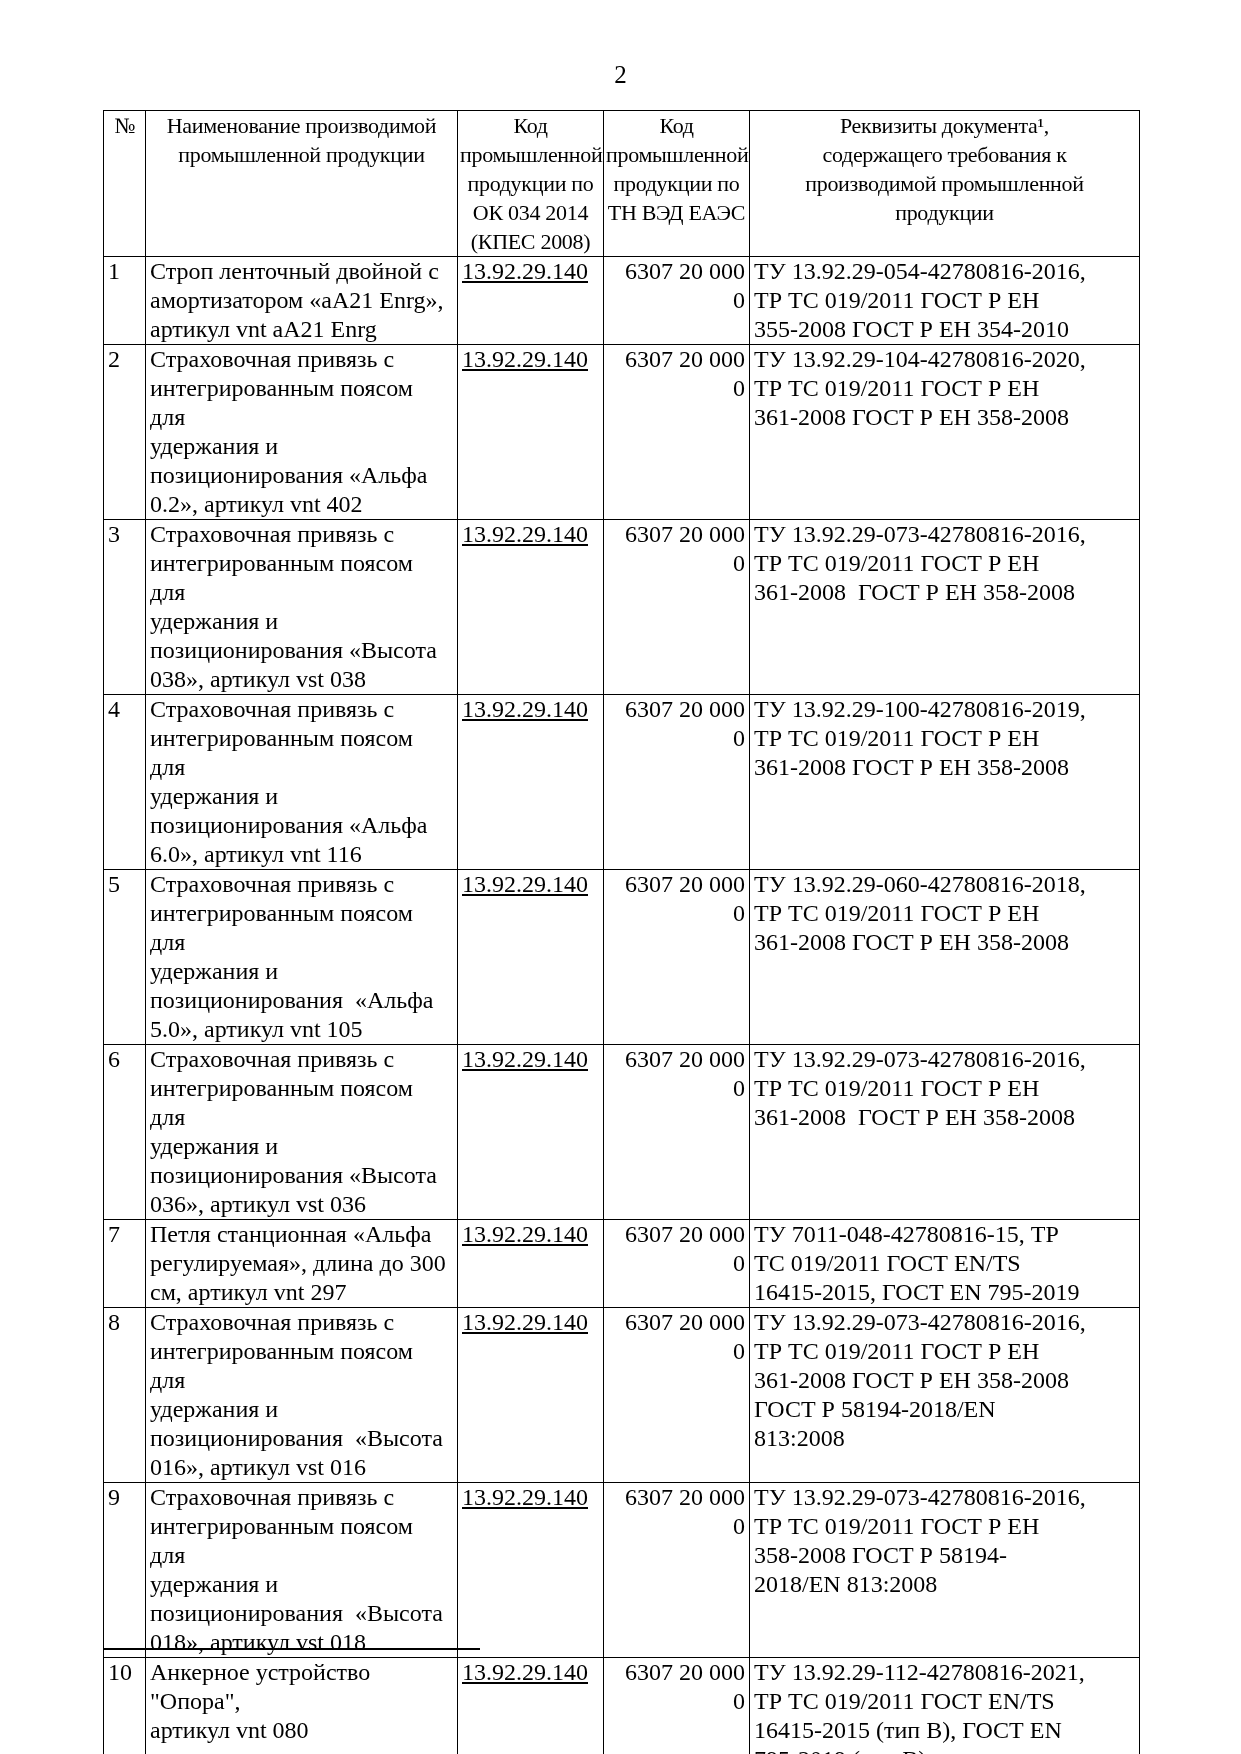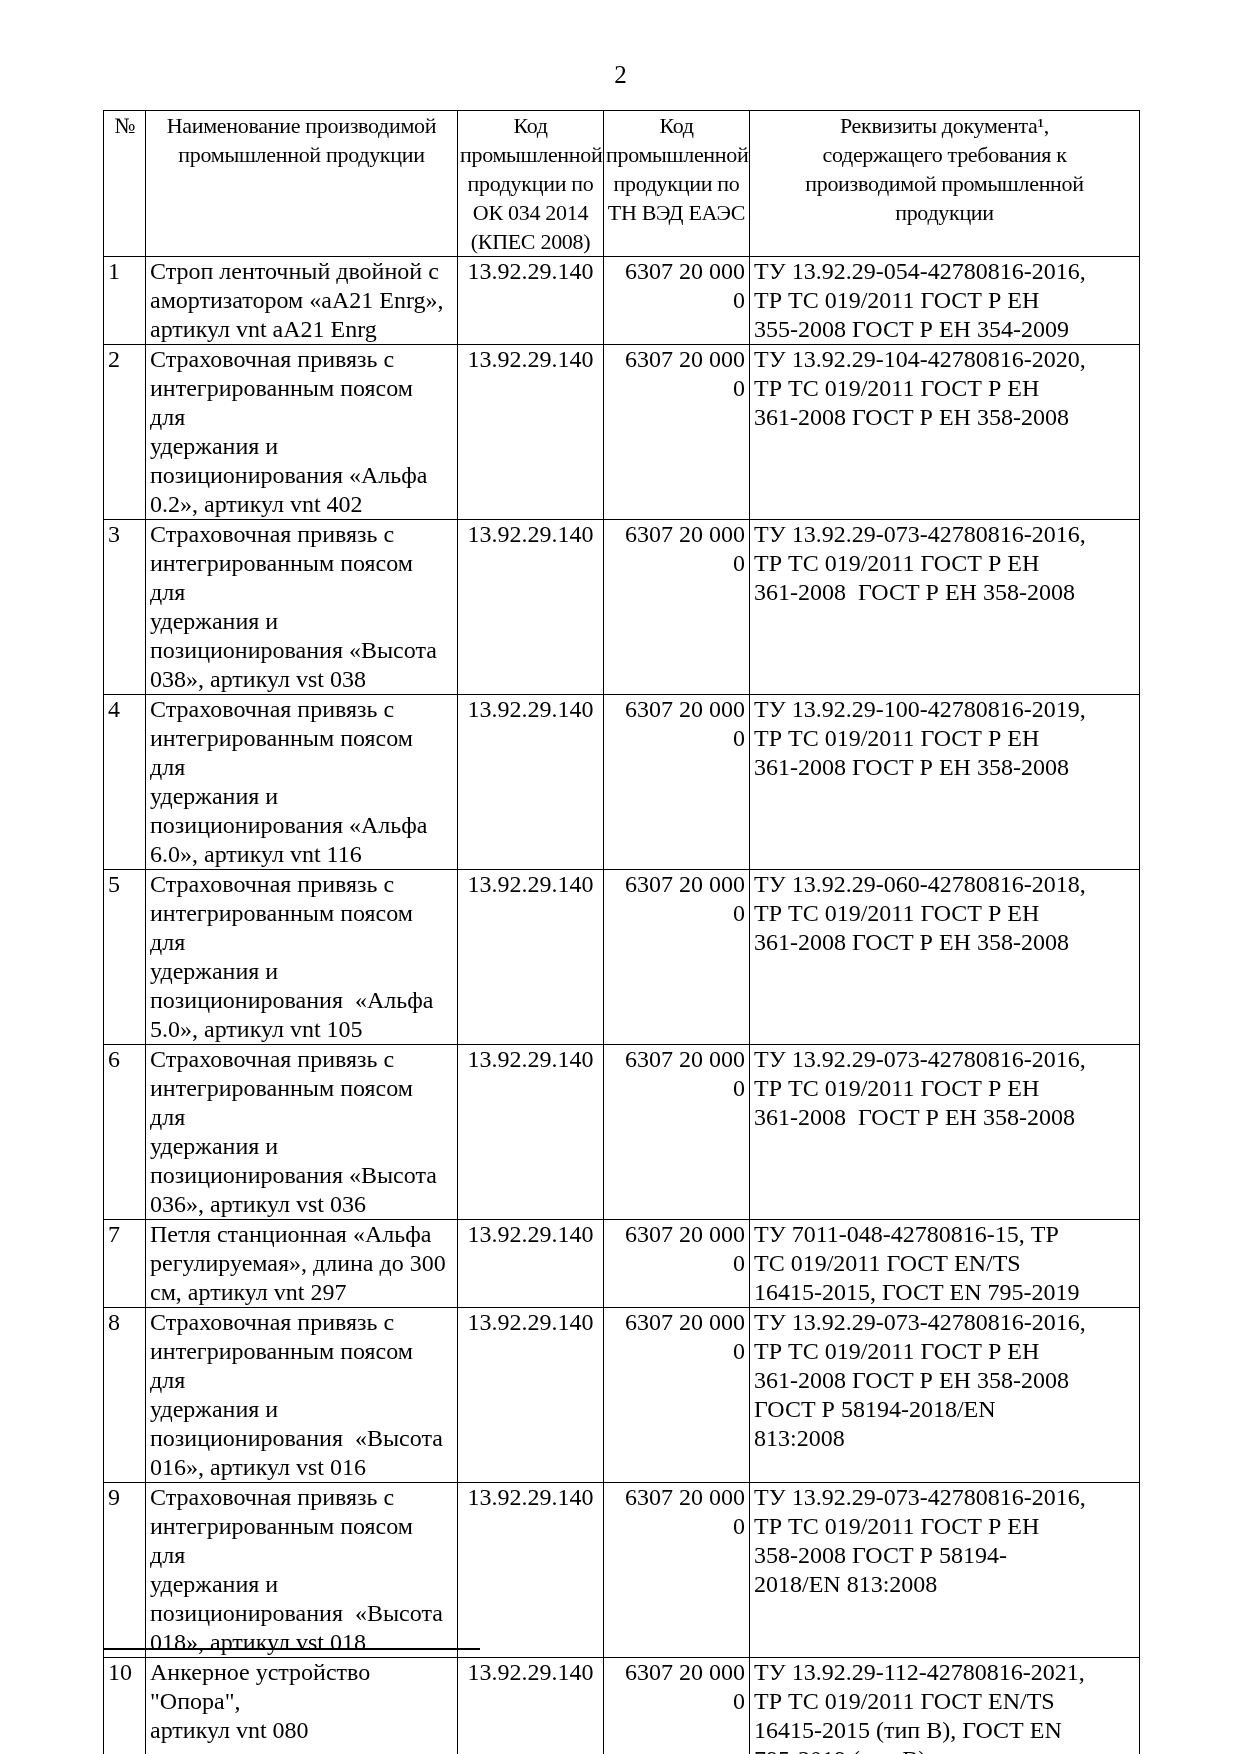--- a/index.html
+++ b/index.html
@@ -45,21 +45,21 @@
   }
   .doc-table th {
     text-align: center;
     font-size: 22px;
     line-height: 29px;
     letter-spacing: -0.3px;
     padding: 0 2px;
   }
   .doc-table td.c-num  { text-align: left; }
   .doc-table td.c-name { text-align: left; }
-  .doc-table td.c-ok   { text-align: center; }
+  .doc-table td.c-ok   { text-align: left; text-decoration: underline; }
   .doc-table td.c-tnved{ text-align: right; }
   .doc-table td.c-doc  { text-align: left; }
   .footnote {
     position: absolute;
     left: 103px;
     top: 1648px;
     width: 1036px;
   }
   .footnote-rule {
     width: 377px;
@@ -110,21 +110,21 @@
     <tbody id="table-body">
     <tr>
       <td class="c-num">1</td>
       <td class="c-name">Строп ленточный двойной с
 амортизатором «aA21 Enrg»,
 артикул vnt aA21 Enrg</td>
       <td class="c-ok">13.92.29.140</td>
       <td class="c-tnved">6307 20 000 0</td>
       <td class="c-doc">ТУ 13.92.29-054-42780816-2016,
 ТР ТС 019/2011 ГОСТ Р ЕН
-355-2008 ГОСТ Р ЕН 354-2009</td>
+355-2008 ГОСТ Р ЕН 354-2010</td>
     </tr>
 
     <tr>
       <td class="c-num">2</td>
       <td class="c-name">Страховочная привязь с
 интегрированным поясом для
 удержания и
 позиционирования «Альфа
 0.2», артикул vnt 402</td>
       <td class="c-ok">13.92.29.140</td>

